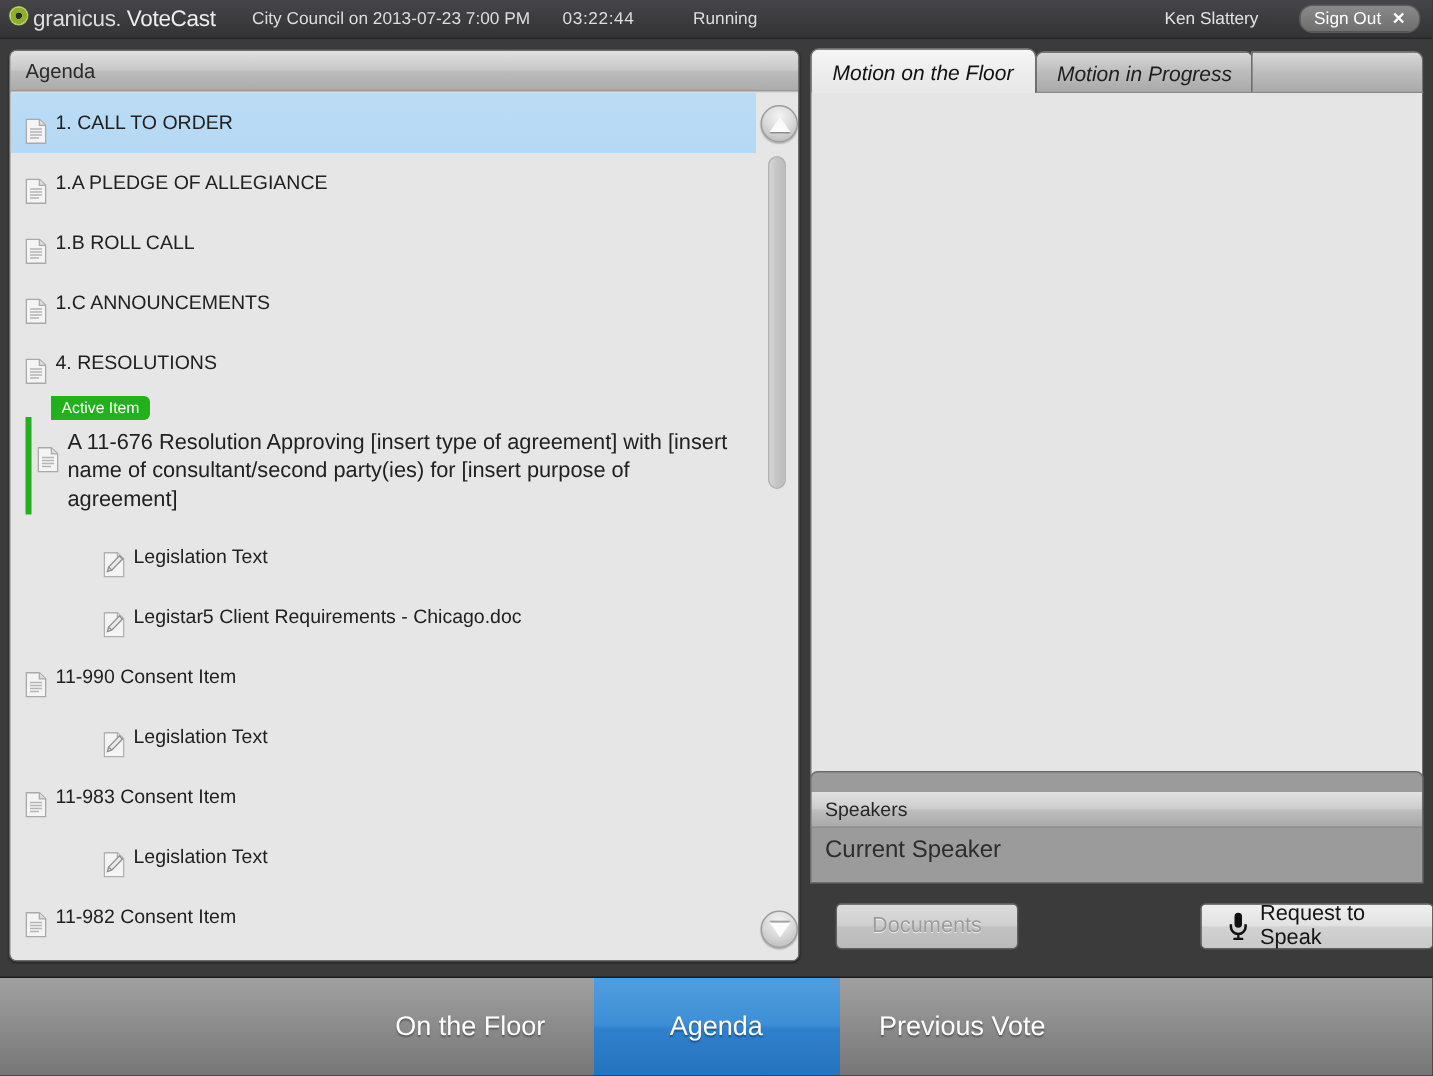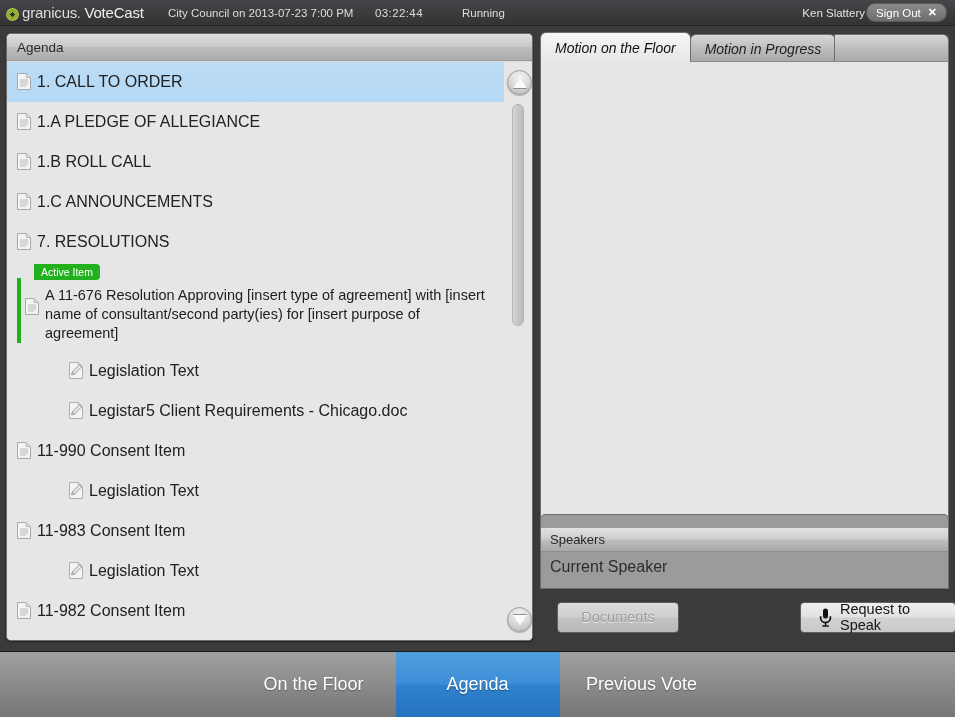--- a/index.html
+++ b/index.html
@@ -14,35 +14,35 @@
   #app { position: relative; width: 955px; height: 717px; background: #3b3b3b; }
 
   
   .topbar {
     position: absolute; left: 0; top: 0; width: 955px; height: 26px;
     background: linear-gradient(to bottom, #46464a 0%, #3c3c3f 50%, #333335 100%);
     border-bottom: 1px solid #242426;
     display: flex; align-items: center;
     color: #e8e8e8;
   }
-  .logo-wrap { display: flex; align-items: flex-end; padding-left: 6px; }
+  .logo-wrap { display: flex; align-items: flex-start; padding-left: 6px; }
   .logo-mark {
     width: 13px; height: 13px; border-radius: 50%;
     background: radial-gradient(circle at 50% 50%, #2b2b2b 0 22%, #8fae2a 24% 58%, #c8dd6e 60% 78%, #6f8a1d 80% 100%);
     margin-right: 3px; flex: none;
     box-shadow: inset 0 0 1px rgba(0,0,0,.6);
   }
   .logo-text { font-size: 15px; letter-spacing: -0.2px; color: #dcdcdc; }
   .logo-text .b { font-weight: 400; }
   .logo-text .dot { font-size: 13px; }
   .logo-text .vc { color: #ededed; }
   .meeting-title { position: absolute; left: 168px; font-size: 11.5px; color: #dedede; white-space: nowrap; }
   .clock { position: absolute; left: 375px; font-size: 11.5px; color: #dedede; letter-spacing: .4px; }
   .status { position: absolute; left: 462px; font-size: 11.5px; color: #dedede; }
-  .user-name { position: absolute; right: 90px; font-size: 11.5px; color: #e3e3e3; white-space: nowrap; }
+  .user-name { position: absolute; right: 116px; font-size: 11.5px; color: #e3e3e3; white-space: nowrap; }
   .signout {
     position: absolute; right: 8px; top: 3px;
     height: 19px; padding: 0 9px;
     background: linear-gradient(to bottom, #8a8a8a 0%, #6e6e6e 100%);
     border: 1px solid #5a5a5a; border-radius: 9px;
     color: #fff; font-size: 11.5px;
     display: flex; align-items: center; gap: 7px;
     cursor: pointer;
   }
   .signout .x { font-size: 11px; font-weight: bold; }
@@ -70,24 +70,24 @@
     overflow: hidden;
   }
   .agenda-list {
     position: absolute; left: 0; top: 0; width: 498px; bottom: 0;
     overflow: hidden;
     border-right: 1px solid #cfcfcf;
   }
 
   .ag-item {
     position: relative;
-    display: flex; align-items: flex-start;
+    display: flex; align-items: center;
     min-height: 40px;
     padding: 0 6px 0 10px;
-    font-size: 16px; color: #212121;
+    font-size: 13px; color: #212121;
     cursor: pointer;
   }
   .ag-item .lbl { line-height: 40px; white-space: nowrap; }
   .ag-item.selected { background: linear-gradient(to bottom, #bcdcf5 0%, #b5d8f4 100%); }
   .ag-item.indent { padding-left: 22px; margin-left: 40px; }
 
   
   .doc-icon {
     position: relative; width: 14px; height: 17px; flex: none;
     margin-top: 11px; margin-right: 6px;
@@ -348,21 +348,21 @@
                 <path d="M0.5 0.5 H9.2 L13.5 4.6 V16.5 H0.5 Z" fill="#f4f4f4" stroke="#a9a9a9"></path>
                 <path d="M9.2 0.6 V4.6 H13.4" fill="#dcdcdc" stroke="#a9a9a9" stroke-width="0.8"></path>
                 <g stroke="#b4b4b4" stroke-width="0.9">
                   <line x1="3" y1="7" x2="11" y2="7"></line>
                   <line x1="3" y1="9" x2="11" y2="9"></line>
                   <line x1="3" y1="11" x2="11" y2="11"></line>
                   <line x1="3" y1="13" x2="9" y2="13"></line>
                 </g>
               </svg>
             </span>
-            <span class="lbl">7.  RESOLUTIONS</span>
+            <span class="lbl">4.  RESOLUTIONS</span>
           </div>
           <div class="active-block"><span class="active-badge">Active Item</span><div class="active-bar"></div><div class="active-row">
               <span class="doc-icon">
                 <svg width="14" height="17" viewBox="0 0 14 17">
                   <path d="M0.5 0.5 H9.2 L13.5 4.6 V16.5 H0.5 Z" fill="#f4f4f4" stroke="#a9a9a9"></path>
                   <path d="M9.2 0.6 V4.6 H13.4" fill="#dcdcdc" stroke="#a9a9a9" stroke-width="0.8"></path>
                   <g stroke="#b4b4b4" stroke-width="0.9">
                     <line x1="3" y1="7" x2="11" y2="7"></line>
                     <line x1="3" y1="9" x2="11" y2="9"></line>
                     <line x1="3" y1="11" x2="11" y2="11"></line>

